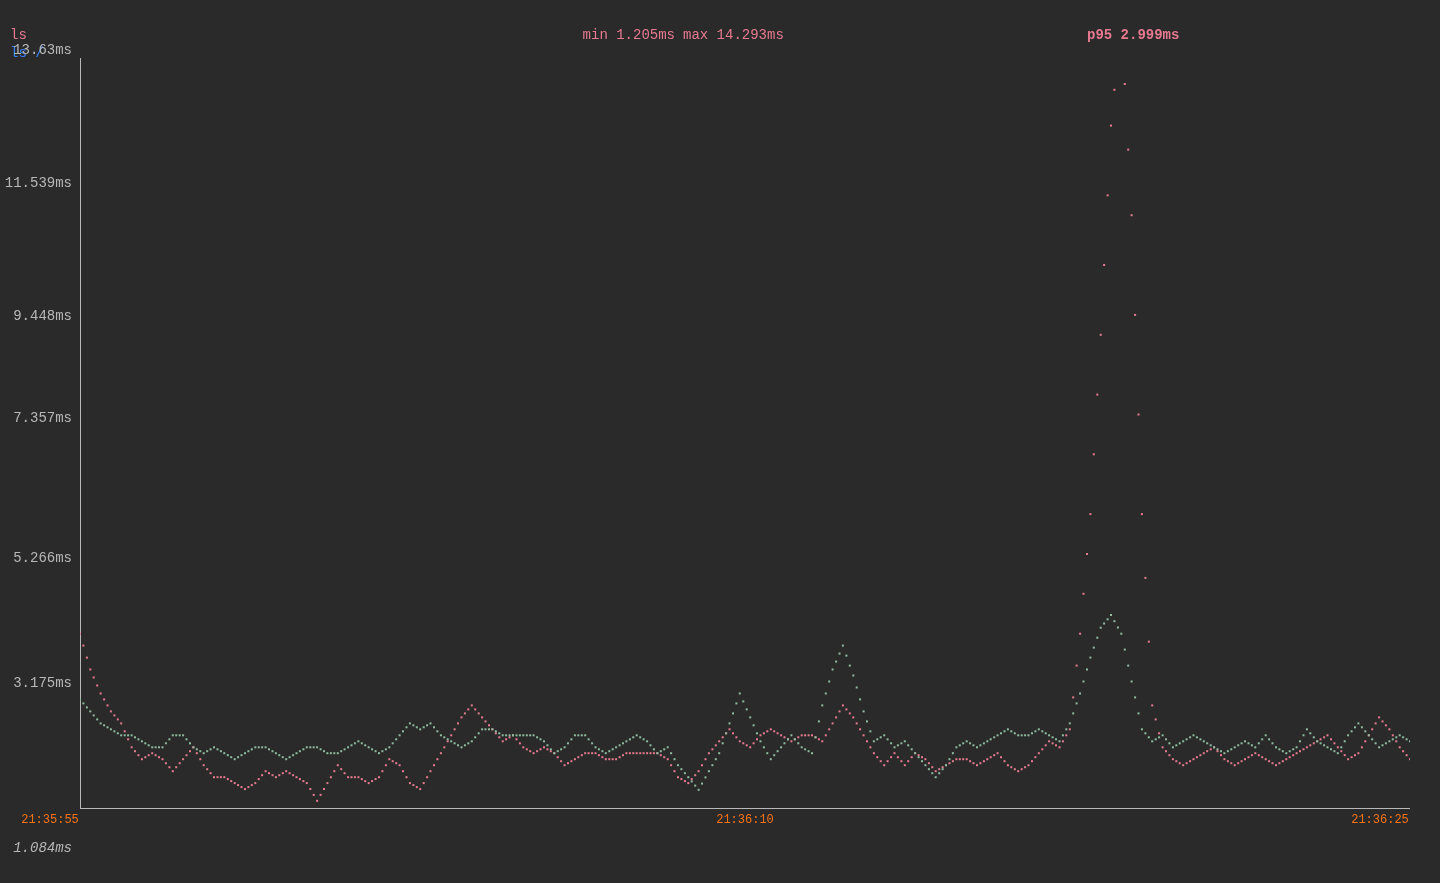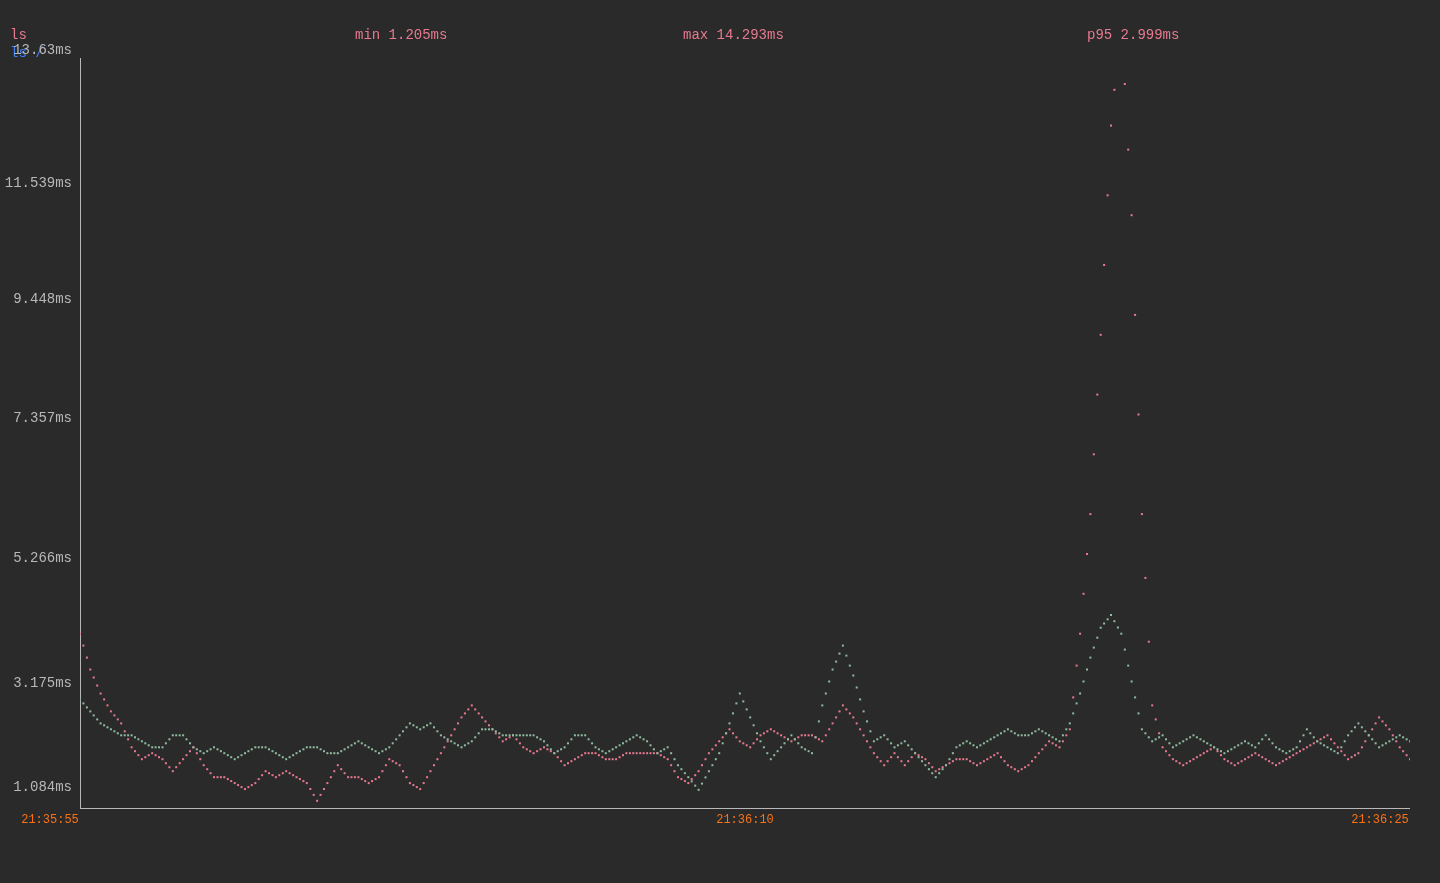--- a/index.html
+++ b/index.html
@@ -21,23 +21,23 @@
     line-height: 18px;
   }
   .legend-row {
     display: flex;
     height: 18px;
   }
   .legend-row > div {
     flex: 0 0 auto;
   }
   .col-name { width: 345px; }
-  .col-min  { width: 320px; }
+  .col-min  { width: 320px; text-align: right; }
   .col-max  { width: 404px; padding-left: 8px; }
-  .col-p95  { width: 345px; }
+  .col-p95  { width: 345px; font-weight: bold; }
   .pink  { color: #e87a90; }
   .green { color: #3b82f6; }
   .y-axis {
     position: absolute;
     left: 0;
     top: 0;
     width: 78px;
   }
   .y-tick {
     position: absolute;
@@ -100,25 +100,25 @@
     <div class="col-name">ls /</div>
   </div>
 </div>
 
 <div id="y-line" class="axis-line"></div>
 <div id="x-line" class="axis-line"></div>
 
 <div class="y-axis" id="y-axis">
     <div class="y-tick" style="top: 50px;">13.63ms</div>
     <div class="y-tick" style="top: 183px;">11.539ms</div>
-    <div class="y-tick" style="top: 299px;">9.448ms</div>
+    <div class="y-tick" style="top: 316px;">9.448ms</div>
     <div class="y-tick" style="top: 418px;">7.357ms</div>
     <div class="y-tick" style="top: 558px;">5.266ms</div>
     <div class="y-tick" style="top: 683px; margin-left: 32px;">3.175ms</div>
-    <div class="y-tick" style="top: 787px;">1.084ms</div>
+    <div class="y-tick" style="top: 848px; font-style: italic;">1.084ms</div>
   </div>
 <div class="x-axis" id="x-axis">
     <div class="x-tick" style="left: 50px;">21:35:55</div>
     <div class="x-tick" style="left: 745px;">21:36:10</div>
     <div class="x-tick" style="left: 1380px;">21:36:25</div>
   </div>
 
 <svg id="plot-area">
     <g>
       <rect x="-1.0" y="574.7" width="2" height="2" fill="#e87a90"></rect>

